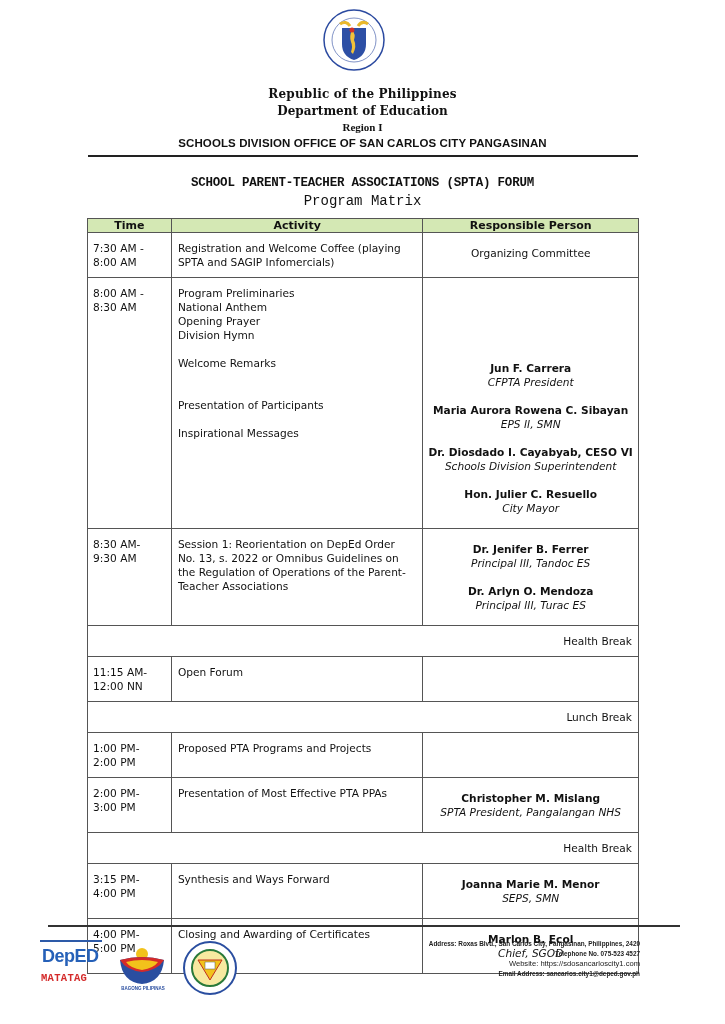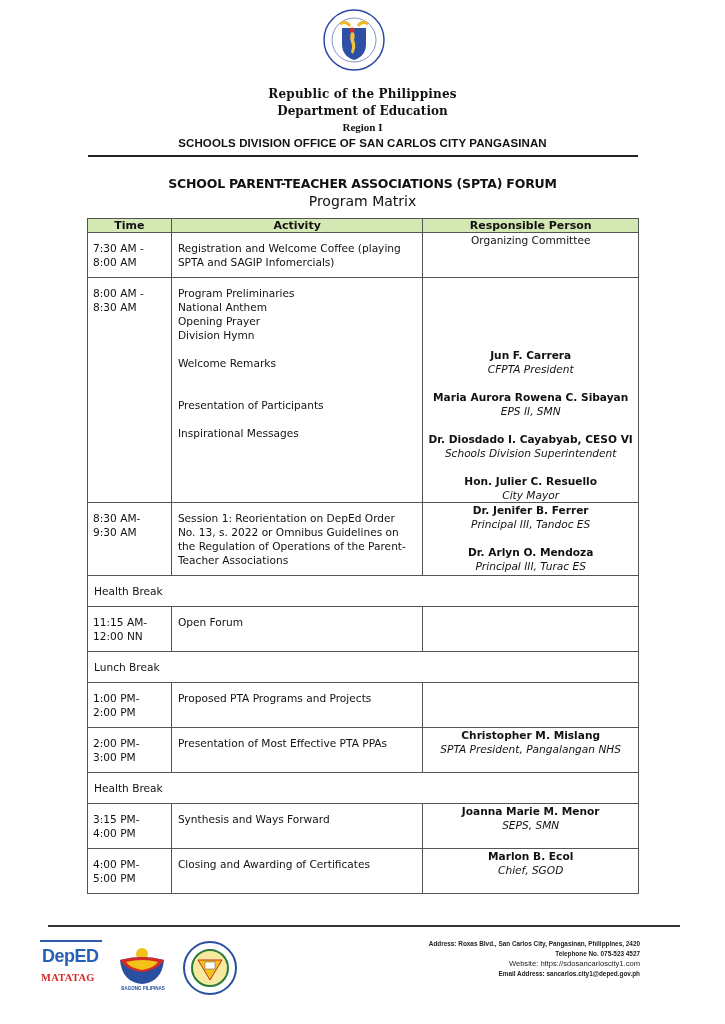--- a/index.html
+++ b/index.html
@@ -3,21 +3,21 @@
 <meta charset="utf-8">
 <style>
   html, body { margin: 0; padding: 0; }
   body {
     width: 725px; height: 1024px; background: #ffffff; position: relative;
     font-family: "DejaVu Sans", sans-serif; color: #111; overflow: hidden;
   }
   .seal {
     position: absolute; left: 322px; top: 8px; width: 64px; height: 64px;
   }
-  .hdr { position: absolute; left: 0; width: 725px; text-align: center; }
+  .hdr { position: absolute; left: 0; width: 725px; text-align: center; font-family: Liberation Mono, monospace; }
   .republic { top: 87px; font-family: "DejaVu Serif", serif; font-weight: bold; font-size: 12px; letter-spacing: 0.2px; }
   .deped { top: 104px; font-family: "DejaVu Serif", serif; font-weight: bold; font-size: 12px; }
   .region { top: 121px; font-family: "Liberation Serif", serif; font-weight: bold; font-size: 11px; }
   .sdo { top: 137px; font-family: "Liberation Sans", sans-serif; font-weight: bold; font-size: 11.5px; letter-spacing: 0.1px; }
   .rule { position: absolute; left: 88px; width: 550px; height: 2px; background: #222; top: 155px; }
   .title { top: 176px; font-weight: bold; font-size: 12.5px; letter-spacing: -0.2px; }
   .subtitle { top: 193px; font-size: 14px; }
 
   table.matrix {
     position: absolute; left: 87px; top: 218px; width: 552px;
@@ -29,36 +29,36 @@
   }
   table.matrix th {
     background: #d4e8b4; font-weight: bold; font-size: 11px; line-height: 13px; padding: 0 4px;
   }
   col.c-time { width: 84px; }
   col.c-act { width: 252px; }
   col.c-resp { width: 216px; }
   .time { white-space: pre-line; padding-left: 5px !important; }
   .act-line { display: block; }
   .gap { height: 14px; display: block; }
-  .resp { text-align: center; padding: 0 4px !important; }
+  .resp { text-align: center; padding: 13px 4px !important; }
   .p-name { font-weight: bold; display: block; }
   .p-role { font-style: italic; display: block; }
-  .break { text-align: left; font-size: 10.6px; }
+  .break { text-align: right; font-size: 10.6px; }
 
   .frule { position: absolute; left: 48px; width: 632px; height: 1.5px; background: #333; top: 925px; }
   .footer-info {
     position: absolute; right: 85px; top: 939px; text-align: right;
     font-family: "Liberation Sans", sans-serif; font-size: 6.4px; line-height: 10px; font-weight: bold; color: #222;
   }
   .footer-info .web { font-weight: normal; font-size: 7.6px; }
   .logos { position: absolute; left: 40px; top: 940px; display: flex; gap: 10px; align-items: flex-start; }
   .logo-deped { width: 62px; height: 54px; position: relative; }
   .logo-deped .bar { position: absolute; left: 0; top: 0; width: 62px; height: 2px; background: #2d5aa8; }
   .logo-deped .word { position: absolute; left: 2px; top: 6px; font-family: "Liberation Sans", sans-serif; font-weight: bold; font-size: 18px; color: #2560b8; letter-spacing: -0.5px; }
-  .logo-deped .matatag { position: absolute; left: 1px; top: 32px; font-family: Liberation Serif, serif; font-weight: bold; font-size: 10.5px; color: #d42a2a; letter-spacing: 0.3px; }
+  .logo-deped .matatag { position: absolute; left: 1px; top: 32px; font-family: Liberation Mono, monospace; font-weight: bold; font-size: 10.5px; color: #d42a2a; letter-spacing: 0.3px; }
   .logo-bp { width: 60px; height: 58px; position: relative; }
   .logo-bp-text { position: absolute; left: 2px; top: 46px; width: 58px; text-align: center; font-size: 4.5px; font-weight: bold; color: #2a4ea0; font-family: "Liberation Sans", sans-serif; }
   .logo-sdo { width: 56px; height: 56px; }
 </style>
 </head>
 <body>
 
 <div class="seal">
   <svg width="64" height="64" viewBox="0 0 64 64">
     <circle cx="32" cy="32" r="30" fill="#fff" stroke="#2b4aa0" stroke-width="1.5"></circle>

